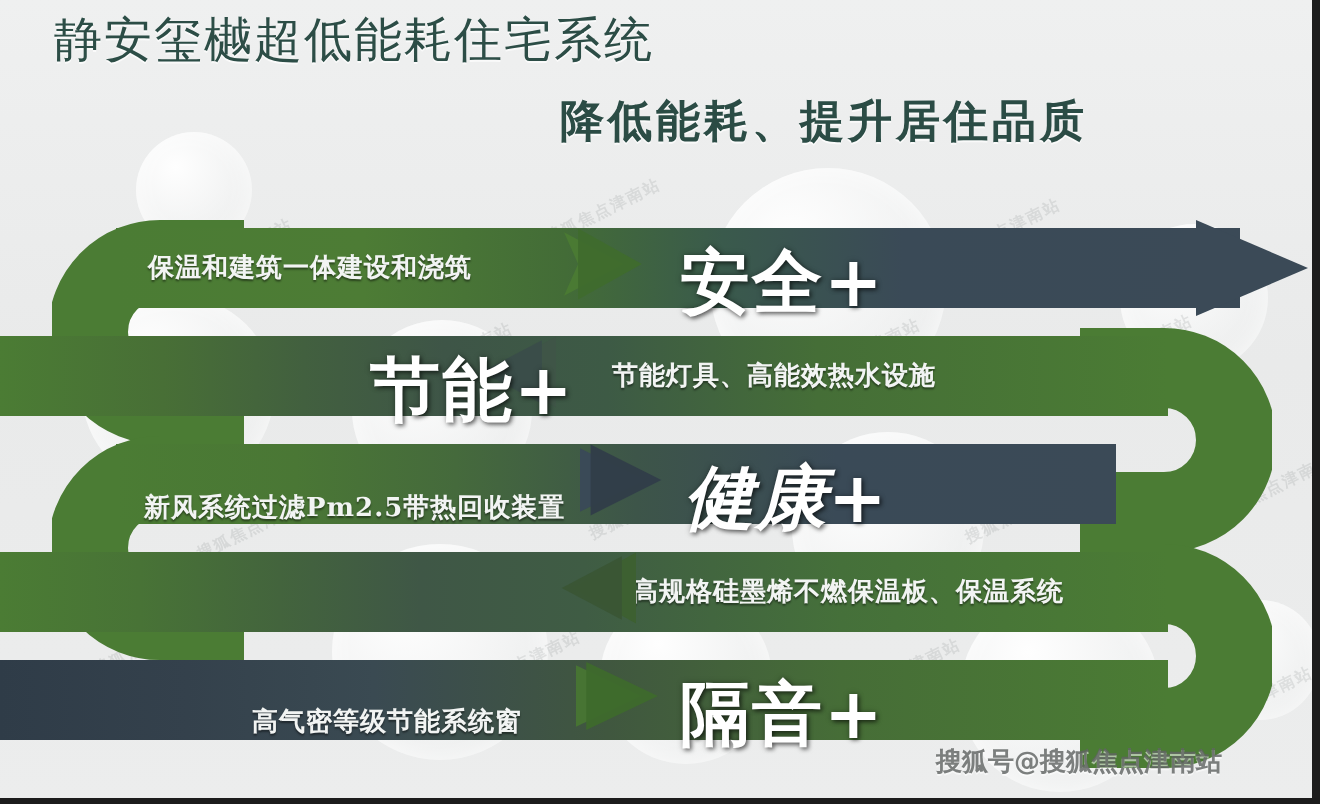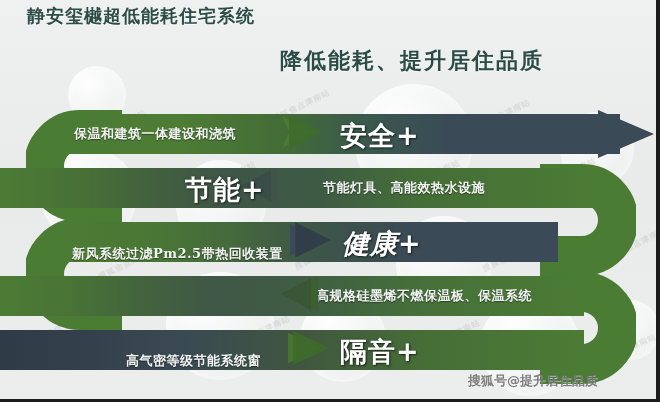--- a/index.html
+++ b/index.html
@@ -18,38 +18,38 @@
   
   .bubble{position:absolute;border-radius:50%;
     background:radial-gradient(circle at 34% 30%,rgba(255,255,255,.95),rgba(246,247,247,.55) 58%,rgba(222,225,224,.30) 100%);
     box-shadow:inset 0 0 14px rgba(255,255,255,.8);}
 
   
   .wm{position:absolute;color:rgba(120,126,124,.17);font-size:8px;
       transform:rotate(-26deg);white-space:nowrap;letter-spacing:1px;font-weight:bold;}
 
   
-  .title-main{position:absolute;left:27px;top:4px;font-size:18px;font-weight:bold;
+  .title-main{position:absolute;left:27px;top:4px;font-size:24px;font-weight:normal;
     color:#2c4d46;letter-spacing:1px;
     text-shadow:0 1px 0 rgba(255,255,255,.7);font-family:"DejaVu Serif","Liberation Serif",serif;}
   .title-sub{position:absolute;left:280px;top:46px;font-size:22px;font-weight:bold;
     color:#2b4c45;letter-spacing:2px;
     text-shadow:0 1px 0 rgba(255,255,255,.7);font-family:"DejaVu Serif","Liberation Serif",serif;}
 
   
   #flow{position:absolute;left:0;top:96px;width:619px;height:300px;}
 
   .bar{position:absolute;height:40px;display:flex;align-items:center;}
   .bar .barlabel{position:relative;z-index:3;font-weight:bold;color:#f2f4f3;
     font-size:13px;letter-spacing:.5px;white-space:nowrap;
     text-shadow:0 1px 1px rgba(0,0,0,.45);
     font-family:"DejaVu Serif","Liberation Serif",serif;}
 
   
-  .outcome{position:absolute;z-index:6;font-size:27px;font-weight:bold;color:#ffffff;
+  .outcome{position:absolute;z-index:6;font-size:35px;font-weight:bold;color:#ffffff;
     letter-spacing:1px;white-space:nowrap;
     text-shadow:1px 1px 2px rgba(0,0,0,.55),0 0 3px rgba(0,0,0,.25);
     font-family:"DejaVu Serif","Liberation Serif",serif;}
 
   
   .chev{position:absolute;z-index:4;width:46px;height:40px;}
 
   
   .uturn{position:absolute;}
 </style>
@@ -118,21 +118,21 @@
 
     <svg style="position:absolute;left:598px;top:6px;z-index:5;" width="58" height="64" viewBox="0 0 58 64">
       <polygon points="0,8 56,32 0,56" fill="#3b4a57"></polygon>
     </svg>
 
     <div style="position:absolute;left:592px;top:18px;width:16px;height:40px;background:#3b4a57;"></div>
     <div class="outcome" style="left:340px;top:22px;">安全+</div>
 
     <div class="bar" style="left:0px;top:72px;width:584px;
                 background:linear-gradient(90deg,#4b7c34 0%,#486f36 14%,#42603f 26%,#3e5547 38%,#3d5a45 52%,#456e37 70%,#4b7c34 100%);
-                justify-content:flex-end;padding-left:17px;">
+                justify-content:flex-end;">
       <span class="barlabel" style="margin-right:116px;">节能灯具、高能效热水设施</span>
     </div>
     <svg class="chev" style="left:232px;top:70px;" width="52" height="44" viewBox="0 0 52 44">
       <polygon points="52,2 16,22 52,42" fill="#3f5547"></polygon>
       <polygon points="44,4 10,22 44,40 44,4" fill="#3a4d4a" opacity="0.95"></polygon>
     </svg>
     <div class="outcome" style="left:185px;top:76px;">节能+</div>
 
     <div class="bar" style="left:58px;top:126px;width:500px;
                 background:linear-gradient(90deg,#4b7c34 0%,#4a7735 18%,#456a3c 34%,#3d5549 52%,#3a4a57 72%,#3b4a57 100%);">
@@ -161,17 +161,17 @@
     <svg class="chev" style="left:288px;top:232px;" width="54" height="44" viewBox="0 0 54 44">
       <polygon points="0,4 38,22 0,40" fill="#477433"></polygon>
       <polygon points="6,2 48,22 6,42 6,2" fill="#3e6a2c" opacity="0.95"></polygon>
     </svg>
     <div class="outcome" style="left:340px;top:238px;">隔音+</div>
 
   </div>
 
   <div style="position:absolute;left:468px;top:372px;font-size:13px;font-weight:bold;
               color:rgba(96,100,99,.82);letter-spacing:0px;white-space:nowrap;
-              text-shadow:0 1px 0 rgba(255,255,255,.55);">搜狐号@提升居住品质</div>
+              text-shadow:0 1px 0 rgba(255,255,255,.55);">搜狐号@搜狐焦点津南站</div>
 
   <div class="edge-right"></div>
   <div class="edge-bottom"></div>
 </div>
 
 </body></html>

